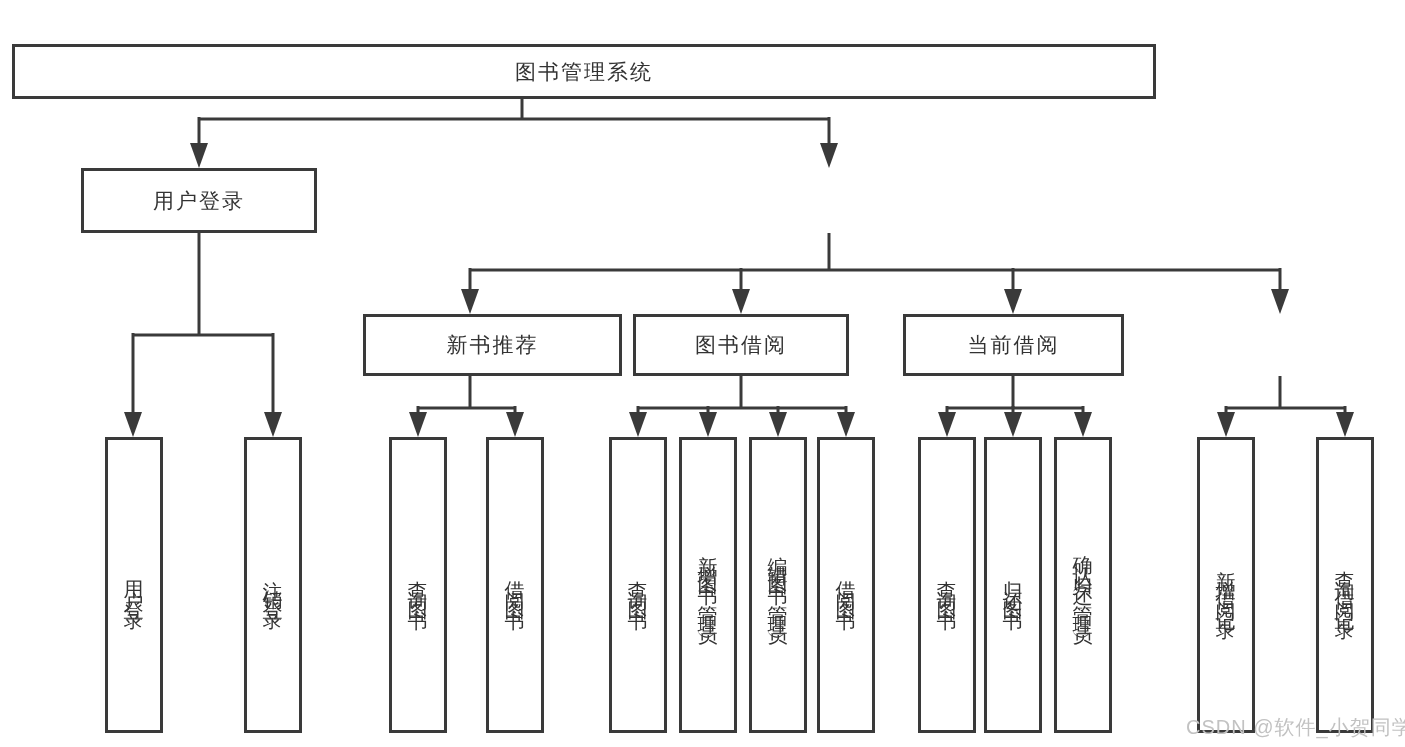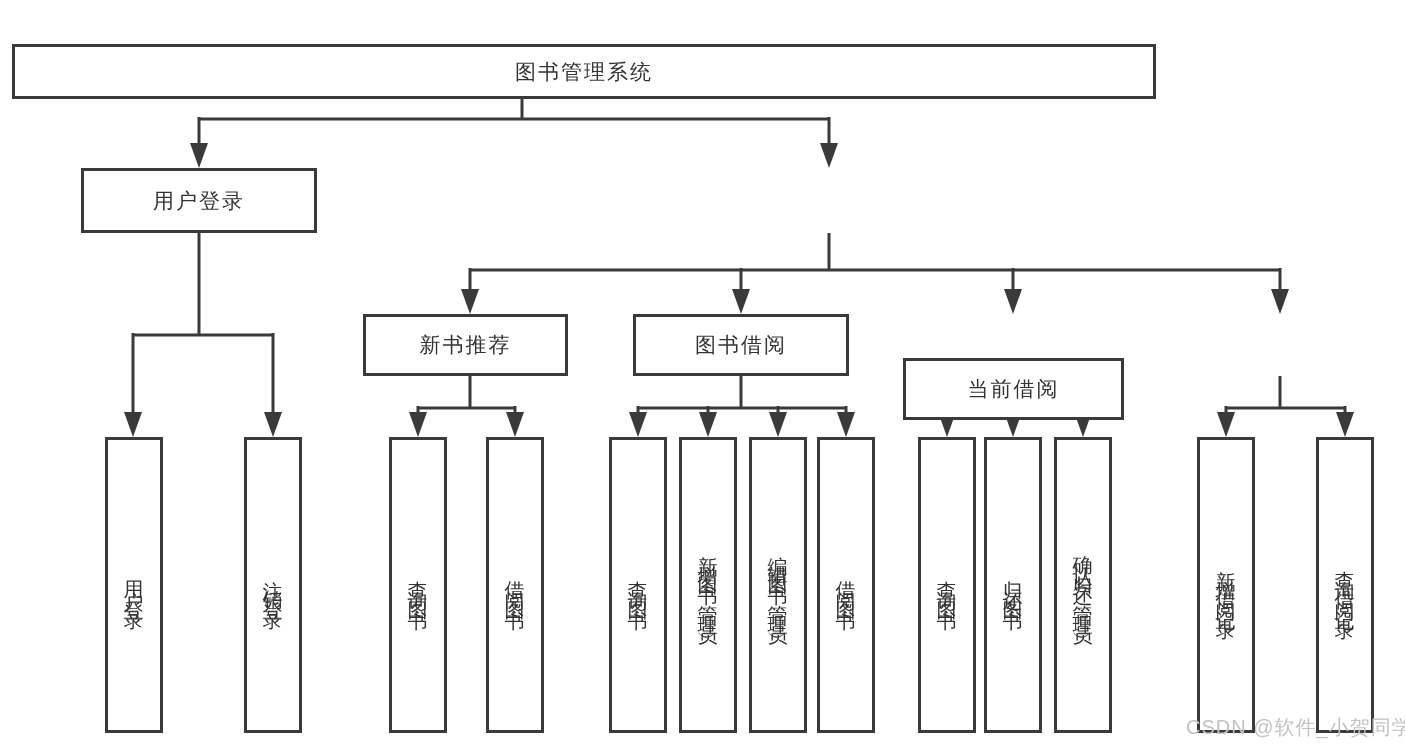--- a/index.html
+++ b/index.html
@@ -123,27 +123,27 @@
   </svg>
 
   <div class="box hbox" style="left:12px; top:13px; width:1144px; height:55px;margin-top:31px;">
     <span>图书管理系统</span>
   </div>
 
   <div class="box hbox" style="left:81px; top:168px; width:236px; height:65px;">
     <span>用户登录</span>
   </div>
 
-  <div class="box hbox" style="left:363px; top:314px; width:205px; height:62px;">
+  <div class="box hbox" style="left:363px; top:314px; width:259px; height:62px;">
     <span>新书推荐</span>
   </div>
   <div class="box hbox" style="left:633px; top:314px; width:216px; height:62px;">
     <span>图书借阅</span>
   </div>
-  <div class="box hbox" style="left:903px; top:314px; width:221px; height:62px;margin-top:44px;">
+  <div class="box hbox" style="left:903px; top:314px; width:221px; height:62px;">
     <span>当前借阅</span>
   </div>
 
   <div class="box leaf" style="left:105px; top:437px; width:58px; height:296px;">
     <span>用户登录</span>
   </div>
   <div class="box leaf" style="left:244px; top:437px; width:58px; height:296px;">
     <span>注销登录</span>
   </div>
 

